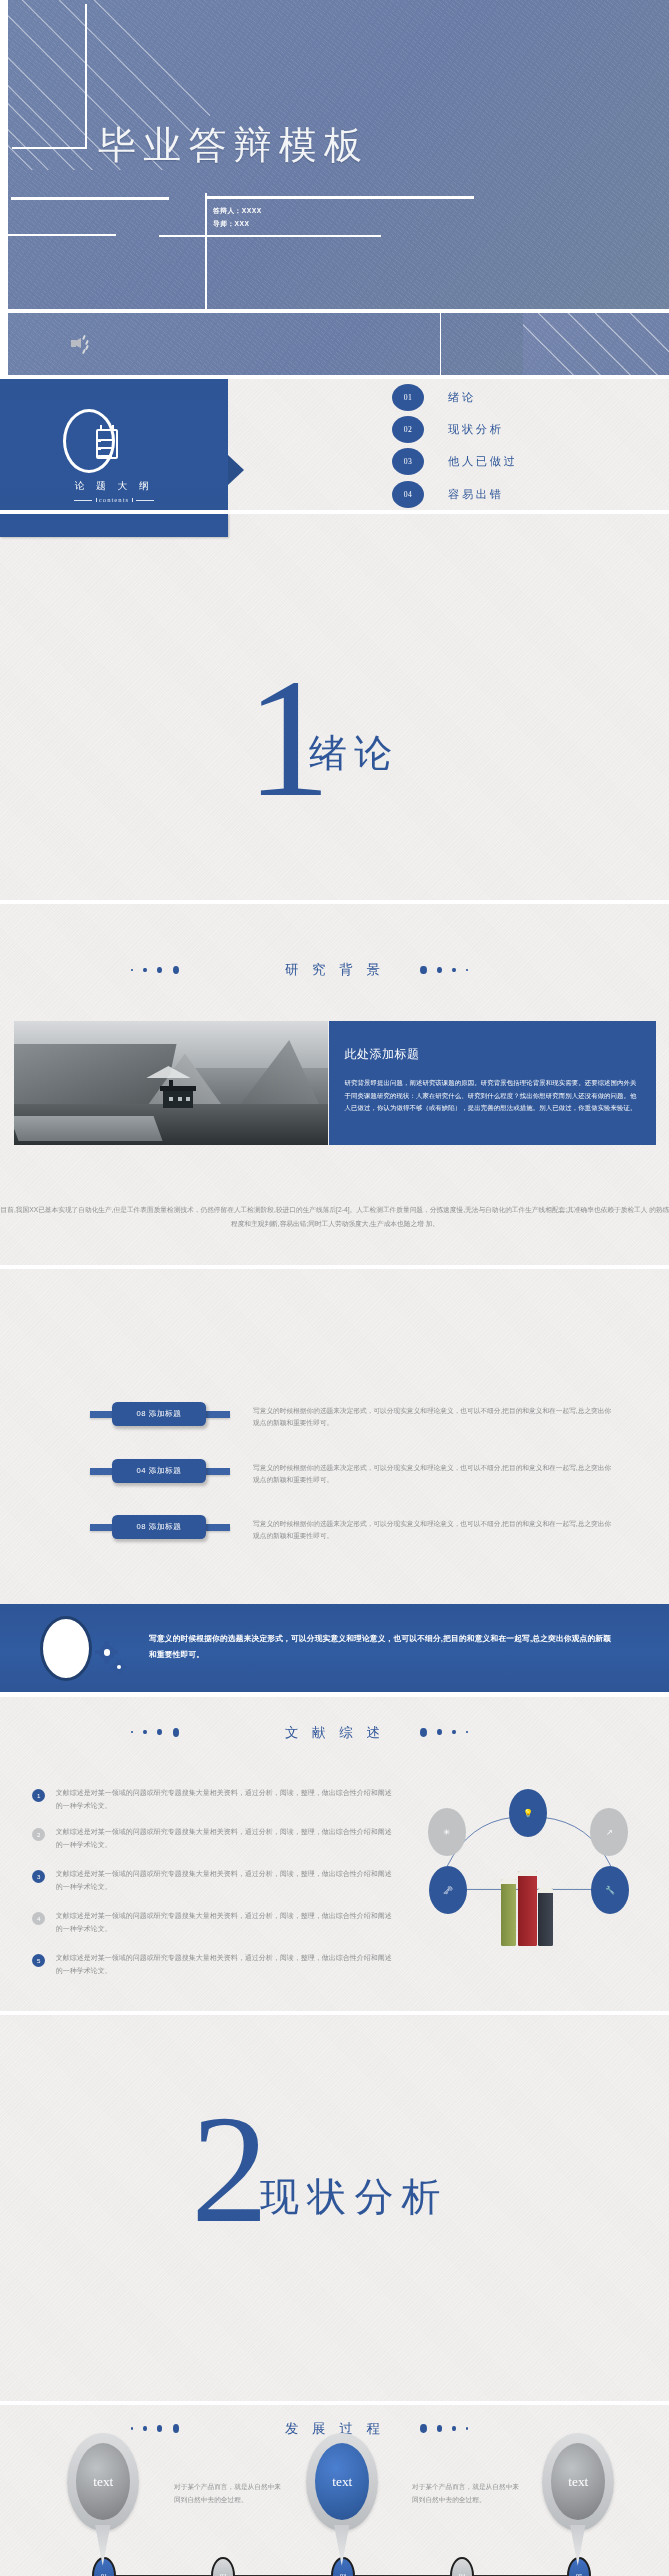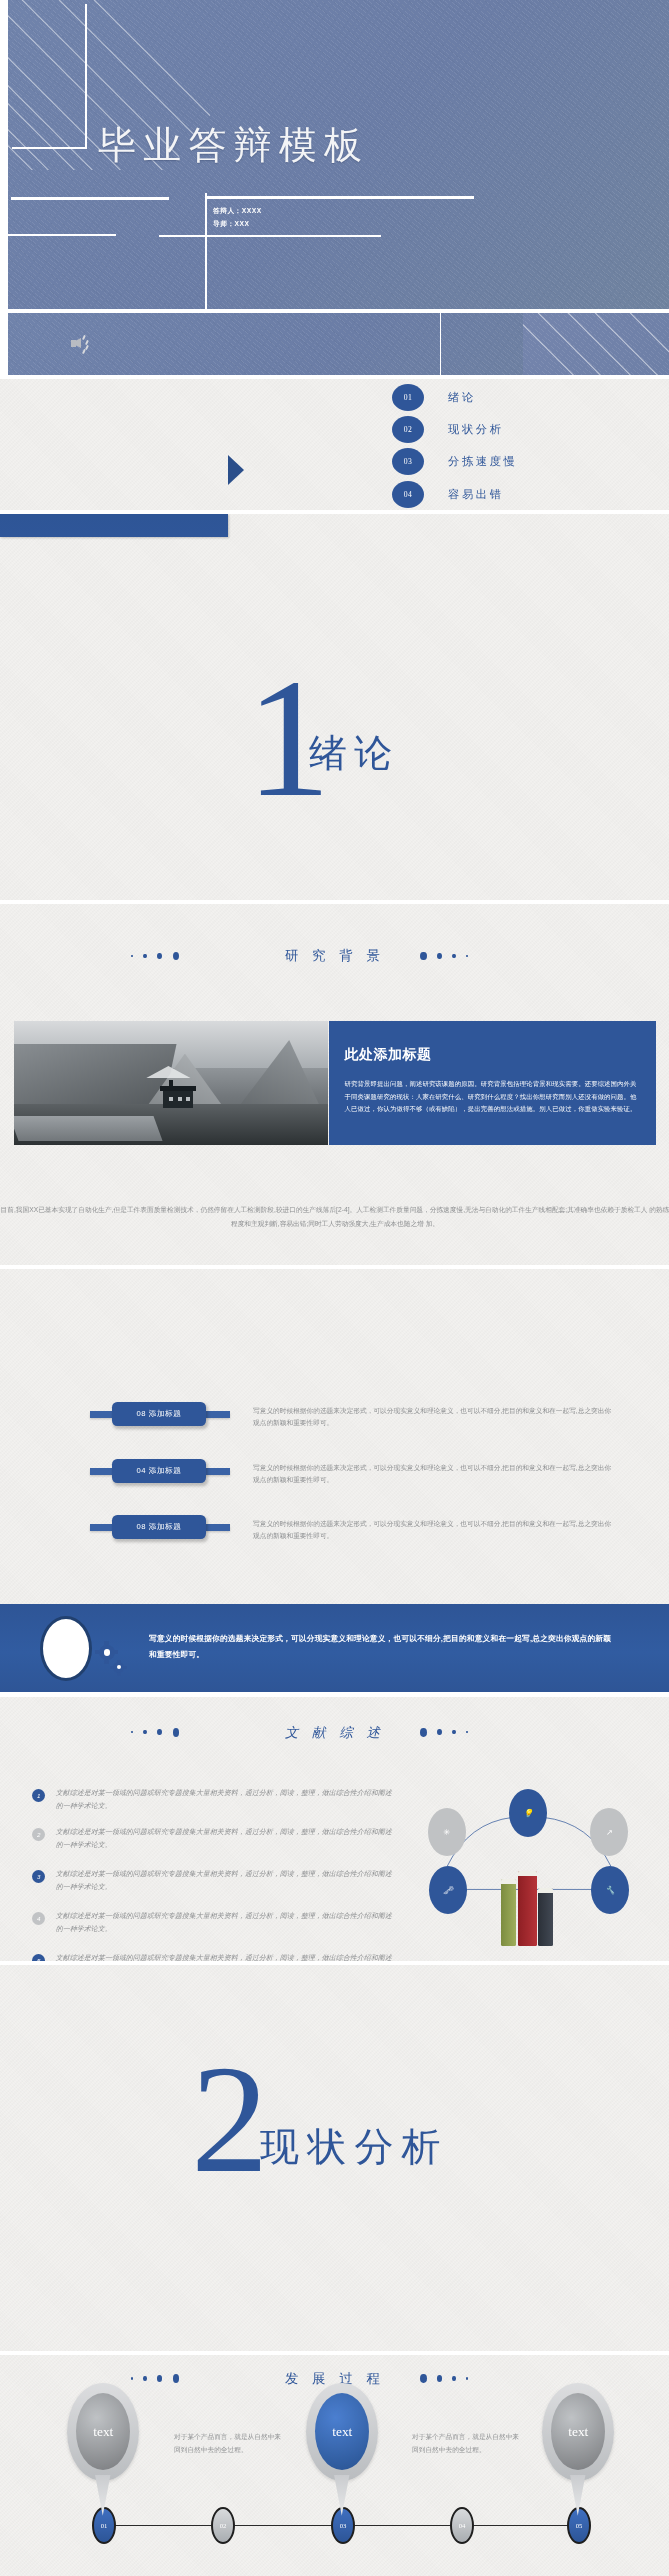--- a/index.html
+++ b/index.html
@@ -152,21 +152,21 @@
   #bg .photo .cabin{ position:absolute; left:149px; bottom:37px; width:30px; height:17.5px;
      background:#20272b; }
   #bg .photo .cabinroof{ position:absolute; left:146px; bottom:54px; width:36px; height:5.2px;
      background:#161c20; }
   #bg .photo .chimney{ position:absolute; left:155px; bottom:58px; width:3.6px; height:7.2px;
      background:#161c20; }
   #bg .photo .win{ position:absolute; bottom:44px; width:4.1px; height:4.6px; background:#b9bec1; }
   #bg .photo .w1{ left:155px;} #bg .photo .w2{ left:164px;} #bg .photo .w3{ left:172px;}
   #bg .card{ position:absolute; left:329px; top:117px; width:327px; height:124px;
      background:#2f5699; color:#fff; padding:25px 15.5px 0 15.5px; }
-  #bg .card h4{ font-size:14px; font-weight:bold; letter-spacing:0.5px; }
+  #bg .card h4{ font-size:12px; font-weight:normal; letter-spacing:0.5px; }
   #bg .card p{ margin-top:13.4px; font-size:6.4px; line-height:2.0; letter-spacing:0.1px; }
   #bg .foot{ position:absolute; left:0; top:299px; width:100%; text-align:center;
      color:#8d8f91; font-size:6.7px; line-height:2.1; }
 
   
   #mean{ height:335px; }
   #mean .row{ position:absolute; left:0; width:100%; height:41px; }
   #mean .ribbon{ position:absolute; left:112px; width:94px; height:24px; background:#2f5699;
      border-radius:5.2px; color:#fff; display:flex; align-items:center; justify-content:center;
      font-size:7.7px; letter-spacing:0.5px; box-shadow:1.5px 2.1px 3.1px rgba(0,0,0,.22); z-index:2; }
@@ -186,21 +186,21 @@
   #banner .g1::after{ content:""; position:absolute; left:4.6px; top:4.6px; width:6.2px; height:6.2px;
      background:#fff; border-radius:50%; }
   #banner .g2{ left:70px; top:43px; width:11.3px; height:11.3px; }
   #banner .g2::after{ content:""; position:absolute; left:3.6px; top:3.6px; width:4.1px; height:4.1px;
      background:#fff; border-radius:50%; }
   #banner .gt{ position:absolute; background:#2f5699; }
   #banner p{ position:absolute; left:149px; top:27px; width:464px; color:#fff;
      font-size:7.7px; font-weight:bold; line-height:2.0; letter-spacing:0.2px; }
 
   
-  #lit{ height:264px;font-style:italic; }
+  #lit{ height:314px; }
   #lit .item{ position:absolute; left:32px; width:361px; display:flex; gap:10.3px; }
   #lit .bul{ width:13.4px; height:13.4px; border-radius:50%; flex:0 0 13.4px; color:#fff;
      display:flex; align-items:center; justify-content:center; font-size:6.2px; margin-top:2.1px; }
   #lit .bul.blue{ background:#2f5699; } #lit .bul.gray{ background:#c1c3c5; }
   #lit .itxt{ color:#8d8f91; font-size:7px; line-height:1.85; }
   #lit .diag{ position:absolute; right:20.6px; top:97px; width:242px; height:160px; }
   #lit .nodeb,#lit .nodeg{ position:absolute; width:38px; height:48px; border-radius:50%;
      display:flex; align-items:center; justify-content:center; }
   #lit .nodeb{ background:#2f5699; color:#fff; } #lit .nodeg{ background:#c0c2c4; color:#fff; }
   #lit .books{ position:absolute; left:91px; top:77px; width:62px; height:75px; }
@@ -280,51 +280,70 @@
       <i style="left:-31px;top:-20.6px"></i>
         <i style="left:-15.5px;top:-31px"></i>
       <i style="left:0px;top:-46px"></i>
         <i style="left:15.5px;top:-57px"></i>
       <i style="left:36px;top:-72px"></i>
     </div>
   </div>
   <div class="gap"></div>
 
   <div class="slide paper" id="contents">
+    <div class="left">
+      <div class="ring">
+        <span class="clip"></span>
+        <span class="clipbar cb1"></span>
+          <span class="clipbar cb2"></span>
+        <span class="dot" style="top:27px"></span>
+          <span class="cline" style="top:27px"></span>
+        <span class="dot" style="top:35px"></span>
+          <span class="cline" style="top:35px"></span>
+        <span class="dot" style="top:43px"></span>
+          <span class="cline" style="top:43px"></span>
+      </div>
+      <div class="ctitle">论 题 大 纲</div>
+      <div class="csub">
+        <span class="bar"></span><span class="tick"></span>
+        <span>contents</span>
+        <span class="tick"></span><span class="bar"></span>
+      </div>
+    </div>
     <div class="arrow"></div>
     <div class="toc">
       <div class="tocrow">
         <span class="num">01</span>
         <span class="tlabel">绪论</span>
       </div>
       <div class="tocrow">
         <span class="num">02</span>
         <span class="tlabel">现状分析</span>
       </div>
       <div class="tocrow">
         <span class="num">03</span>
-        <span class="tlabel">分拣速度慢</span>
+        <span class="tlabel">他人已做过</span>
       </div>
       <div class="tocrow">
         <span class="num">04</span>
         <span class="tlabel">容易出错</span>
       </div>
     </div>
   </div>
   <div class="gap"></div>
 
   <div class="slide paper sect" id="sect1">
     <div class="topbar"></div>
     <div class="bignum" style="left:246px;top:139px;font-size:170px;">1</div>
     <div class="sname" style="left:309px;top:214px;font-size:38px;letter-spacing:7.2px;">绪论</div>
   </div>
   <div class="gap"></div>
 
   <div class="slide paper" id="bg">
-    <div class="hl" style="margin-top:39px">
+    <div class="hl" style="margin-top:53px">
       <div class="txt">研 究 背 景</div>
       <div class="dl">
         <span class="o o1"></span>
           <span class="o o2"></span>
           <span class="o o3"></span>
           <span class="o o4"></span>
       </div>
       <div class="dr">
         <span class="o o4"></span>
           <span class="o o3"></span>

